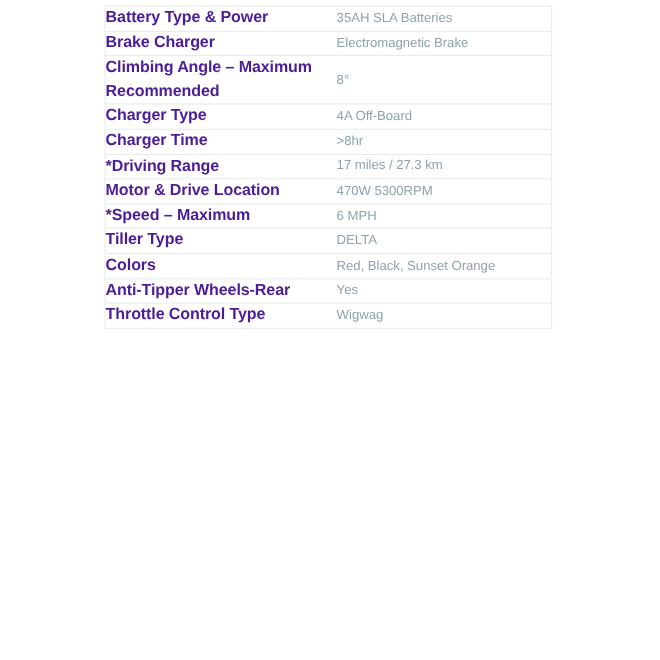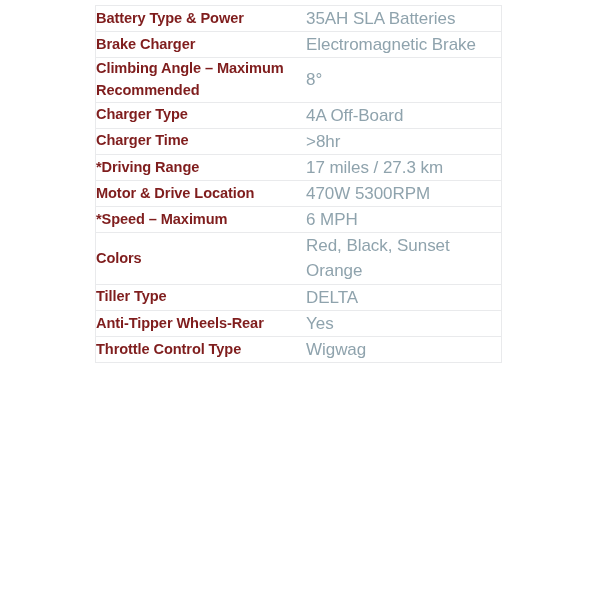--- a/index.html
+++ b/index.html
@@ -43,27 +43,27 @@
   }
   table.spec-table tr:last-child td {
     border-bottom: none;
   }
   td.spec-label {
     width: 210px;
     padding: 11px 6px 11px 11px;
     font-size: 14.6px;
     font-weight: bold;
     line-height: 1.48;
-    color: #7f1d1d;
+    color: #4c1d95;
     letter-spacing: -0.1px;
   }
   td.spec-value {
     width: 195px;
     padding: 11px 8px 11px 6px;
-    font-size: 17px;
+    font-size: 12px;
     font-weight: normal;
     line-height: 1.48;
     color: #8fa3ad;
     letter-spacing: -0.05px;
   }
 </style>
 </head>
 <body>
 
 <div class="page">
@@ -96,26 +96,26 @@
         </tr>
         <tr>
           <td class="spec-label">Motor &amp; Drive Location</td>
           <td class="spec-value">470W 5300RPM</td>
         </tr>
         <tr>
           <td class="spec-label">*Speed – Maximum</td>
           <td class="spec-value">6 MPH</td>
         </tr>
         <tr>
+          <td class="spec-label">Tiller Type</td>
+          <td class="spec-value">DELTA</td>
+        </tr>
+        <tr>
           <td class="spec-label">Colors</td>
           <td class="spec-value">Red, Black, Sunset Orange</td>
-        </tr>
-        <tr>
-          <td class="spec-label">Tiller Type</td>
-          <td class="spec-value">DELTA</td>
         </tr>
         <tr>
           <td class="spec-label">Anti-Tipper Wheels-Rear</td>
           <td class="spec-value">Yes</td>
         </tr>
         <tr>
           <td class="spec-label">Throttle Control Type</td>
           <td class="spec-value">Wigwag</td>
         </tr>
       </tbody>

